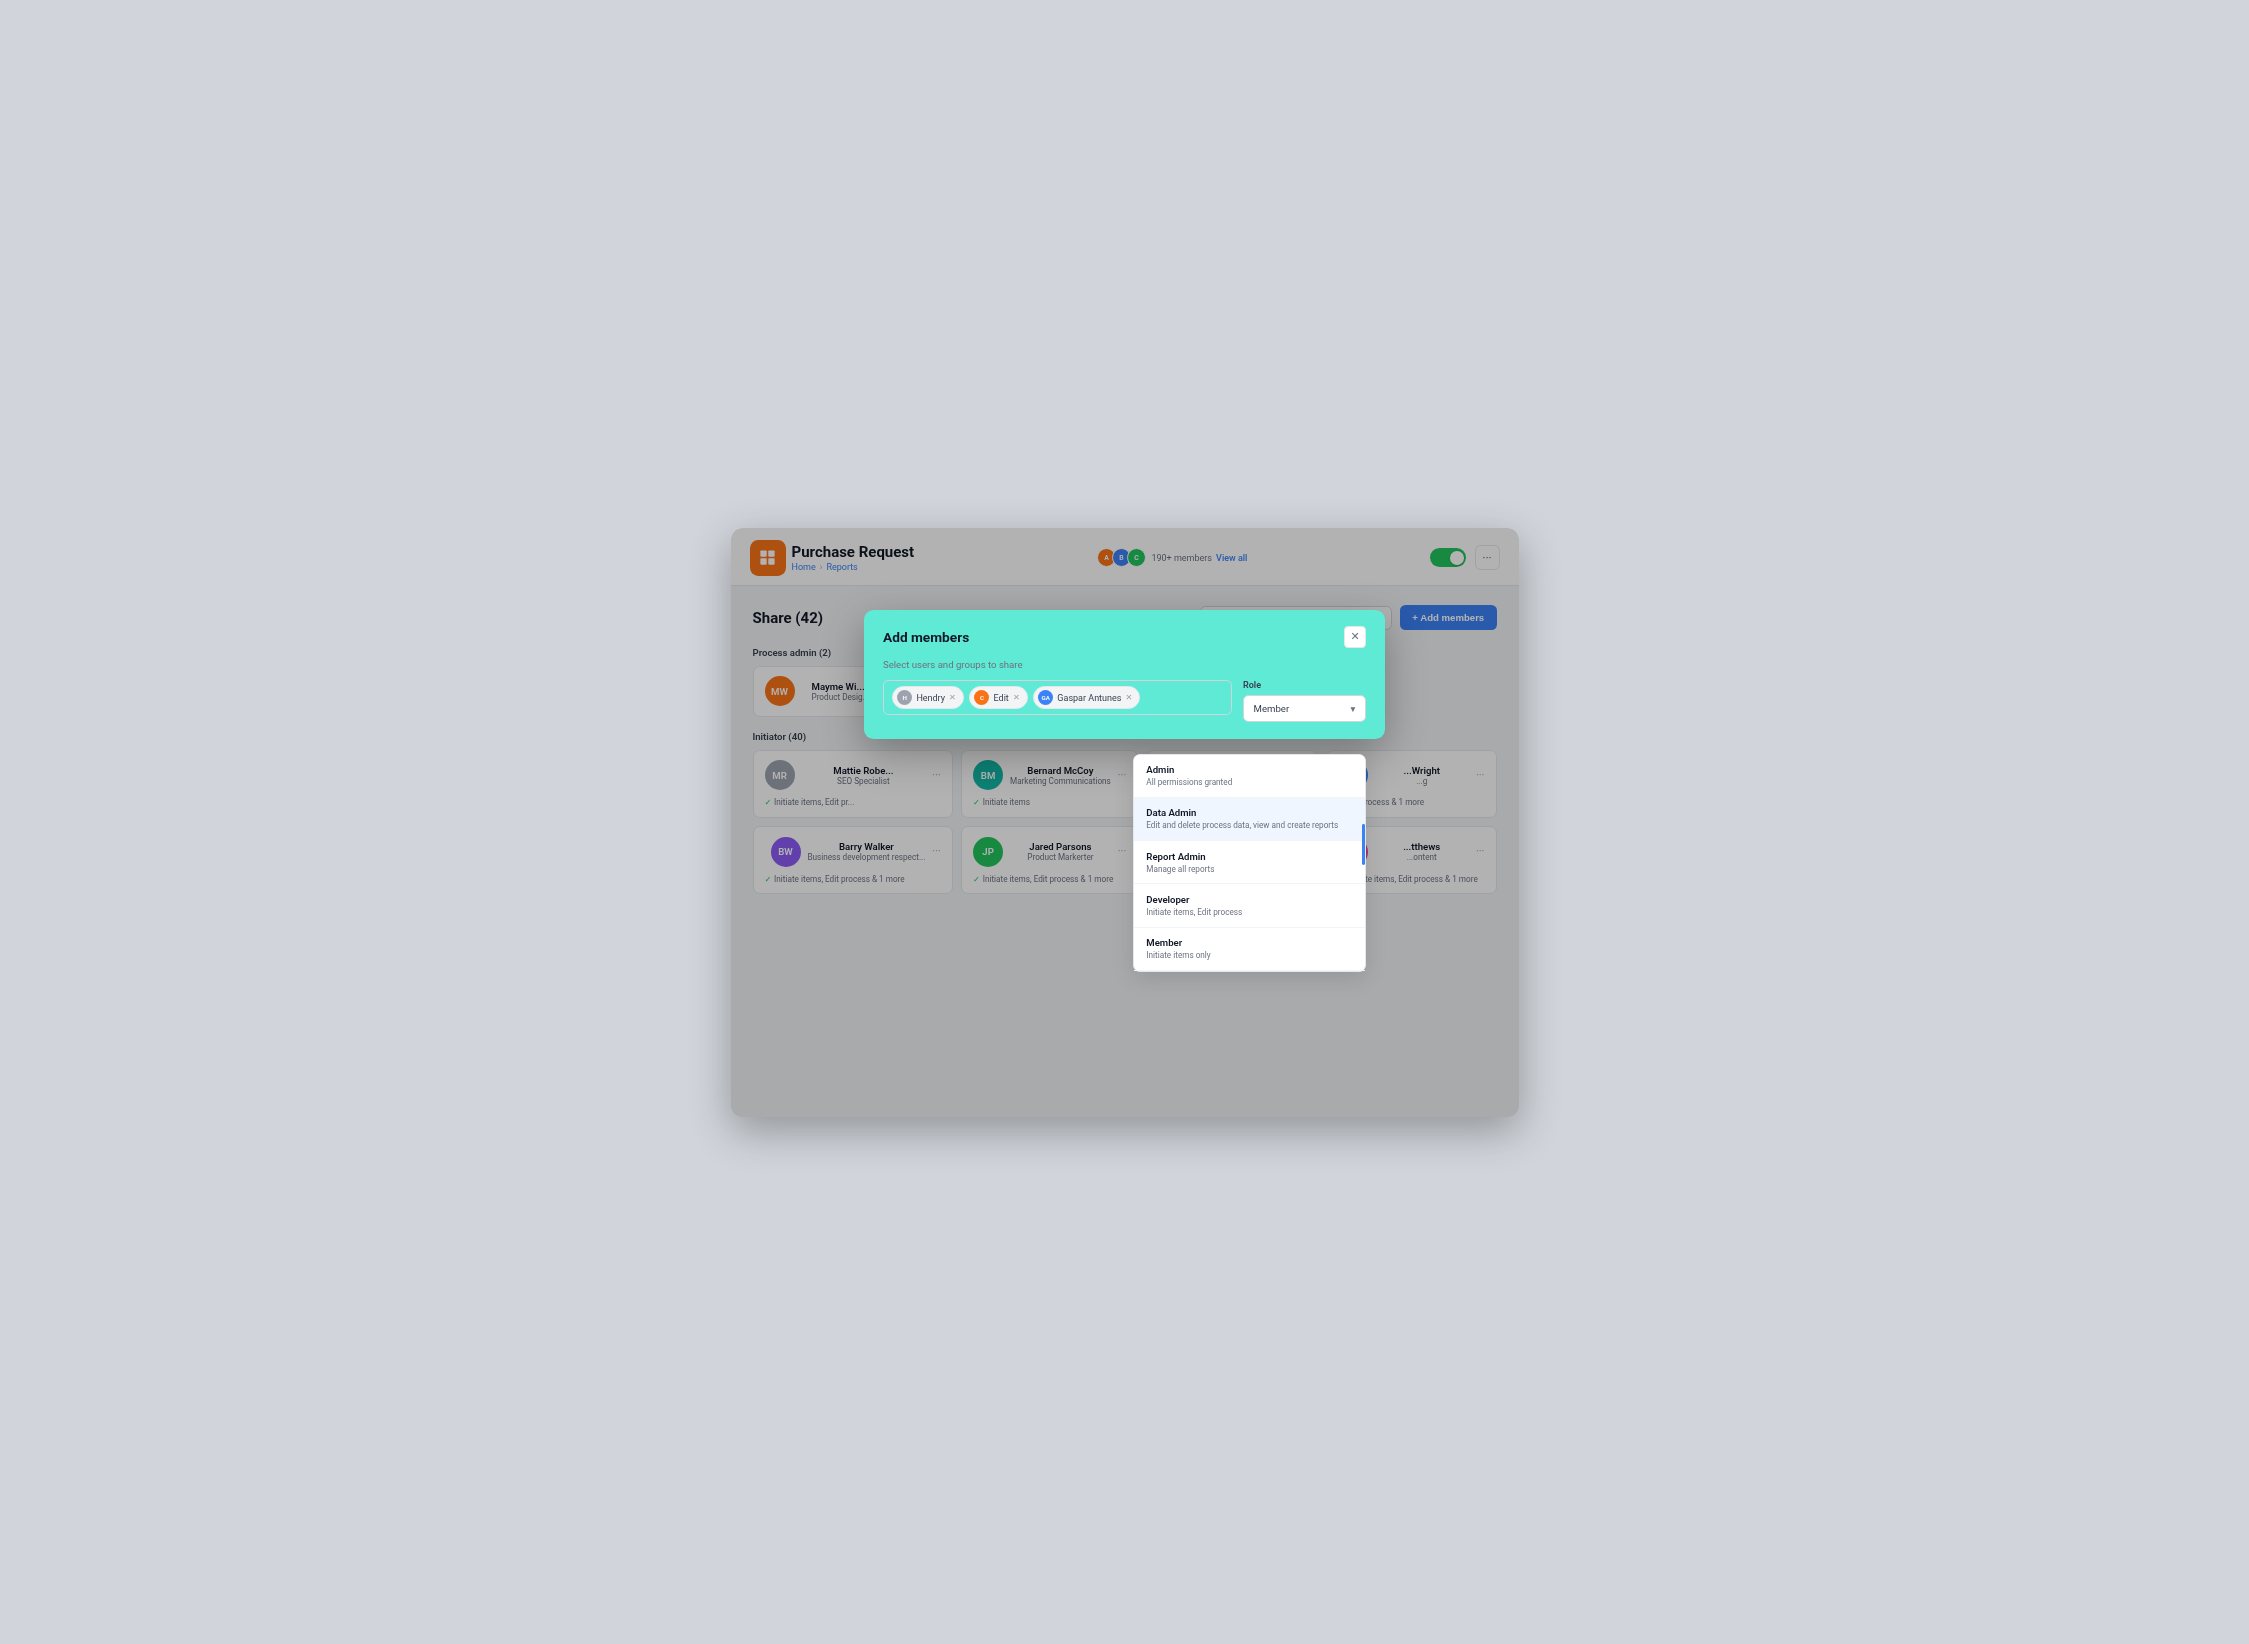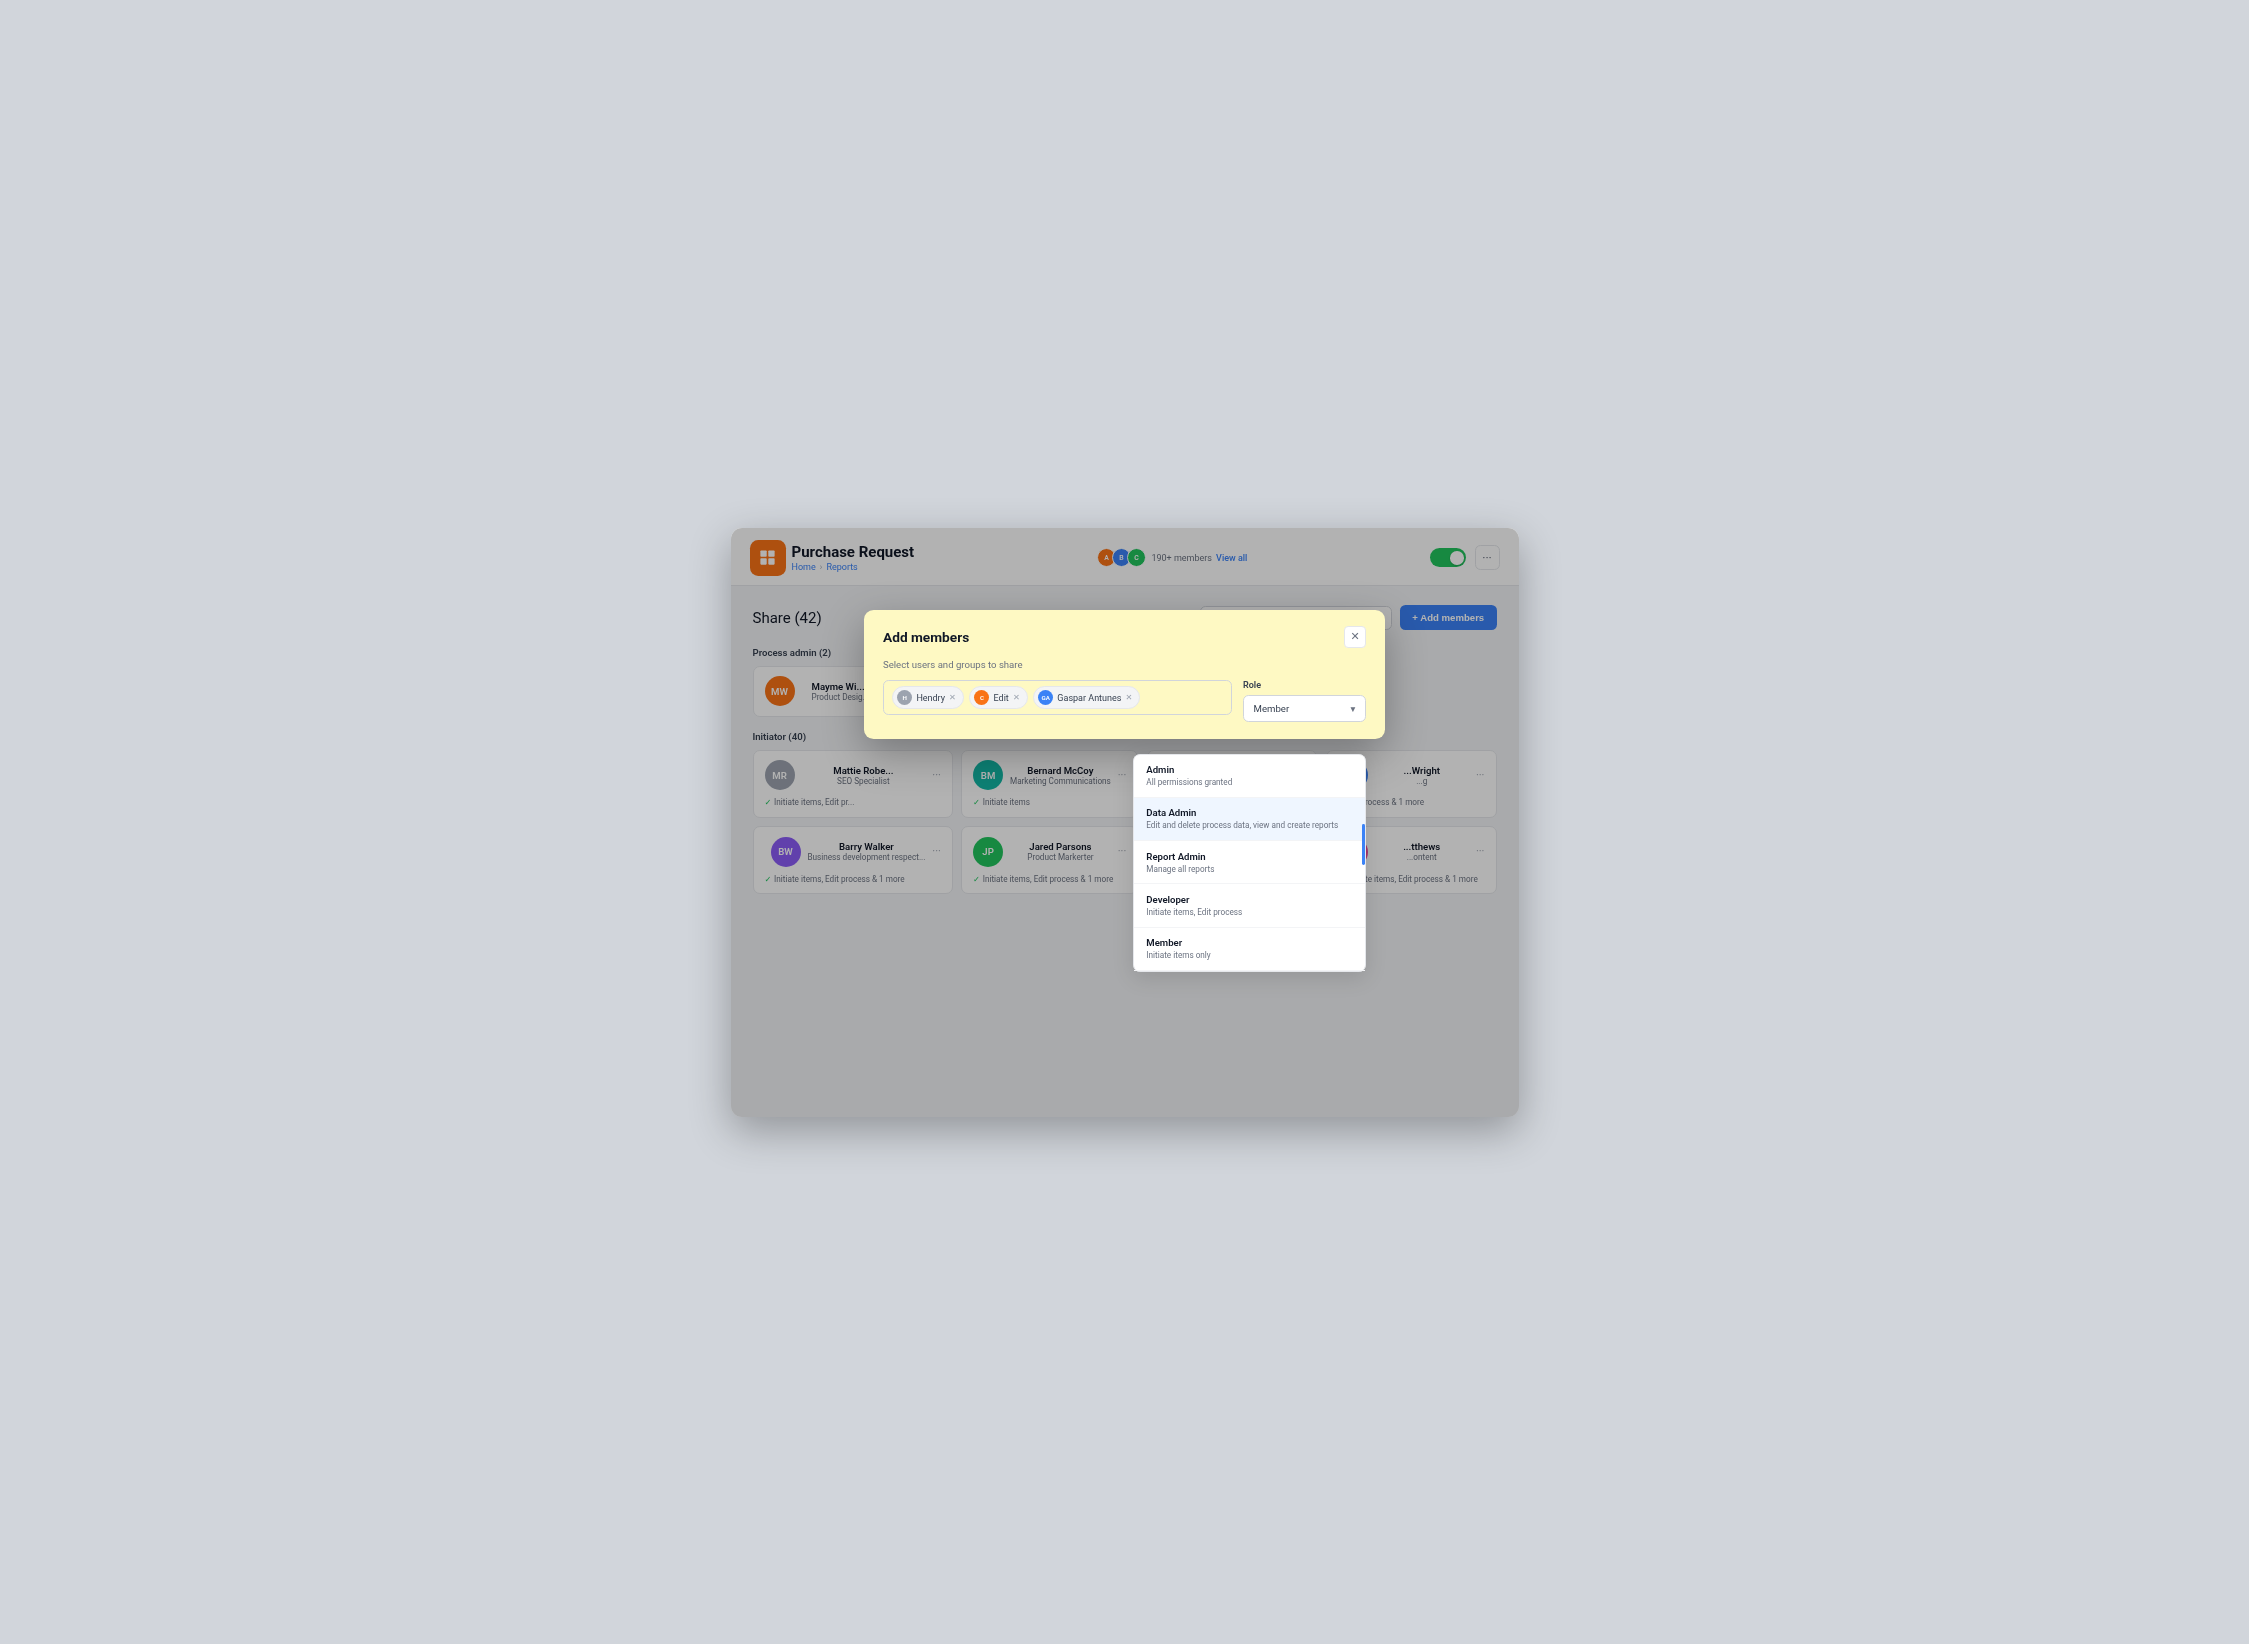--- a/index.html
+++ b/index.html
@@ -158,21 +158,21 @@
       padding: 19px 22px;
     }
     .share-header {
       display: flex;
       align-items: center;
       justify-content: space-between;
       margin-bottom: 16.4px;
     }
     .share-title {
       font-size: 15px;
-      font-weight: 400;
+      font-weight: 700;
       color: #111827;
     }
     .share-actions {
       display: flex;
       align-items: center;
       gap: 8.2px;
     }
     .search-box {
       display: flex;
       align-items: center;
@@ -295,21 +295,21 @@
       position: absolute;
       inset: 0;
       background: rgba(0,0,0,0.3);
       display: flex;
       align-items: flex-start;
       justify-content: center;
       padding-top: 82px;
       z-index: 100;
     }
     .modal {
-      background: #fef9c3;
+      background: #5eead4;
       border-radius: 9.6px;
       width: 521px;
       max-height: 411px;
       box-shadow: 0 13.7px 41px rgba(0,0,0,0.3);
       position: relative;
       overflow: visible;
     }
     .modal-header {
       padding: 16.4px 19px 11px;
       display: flex;

